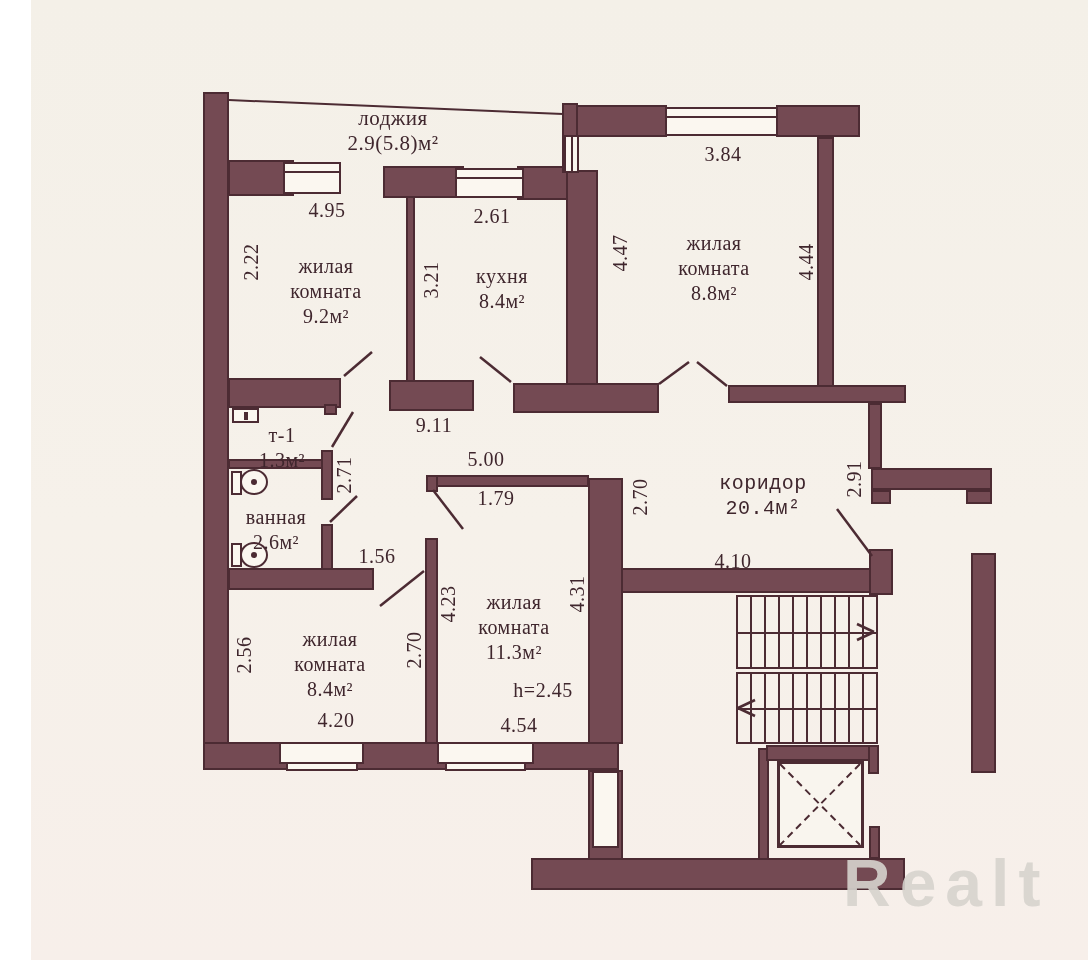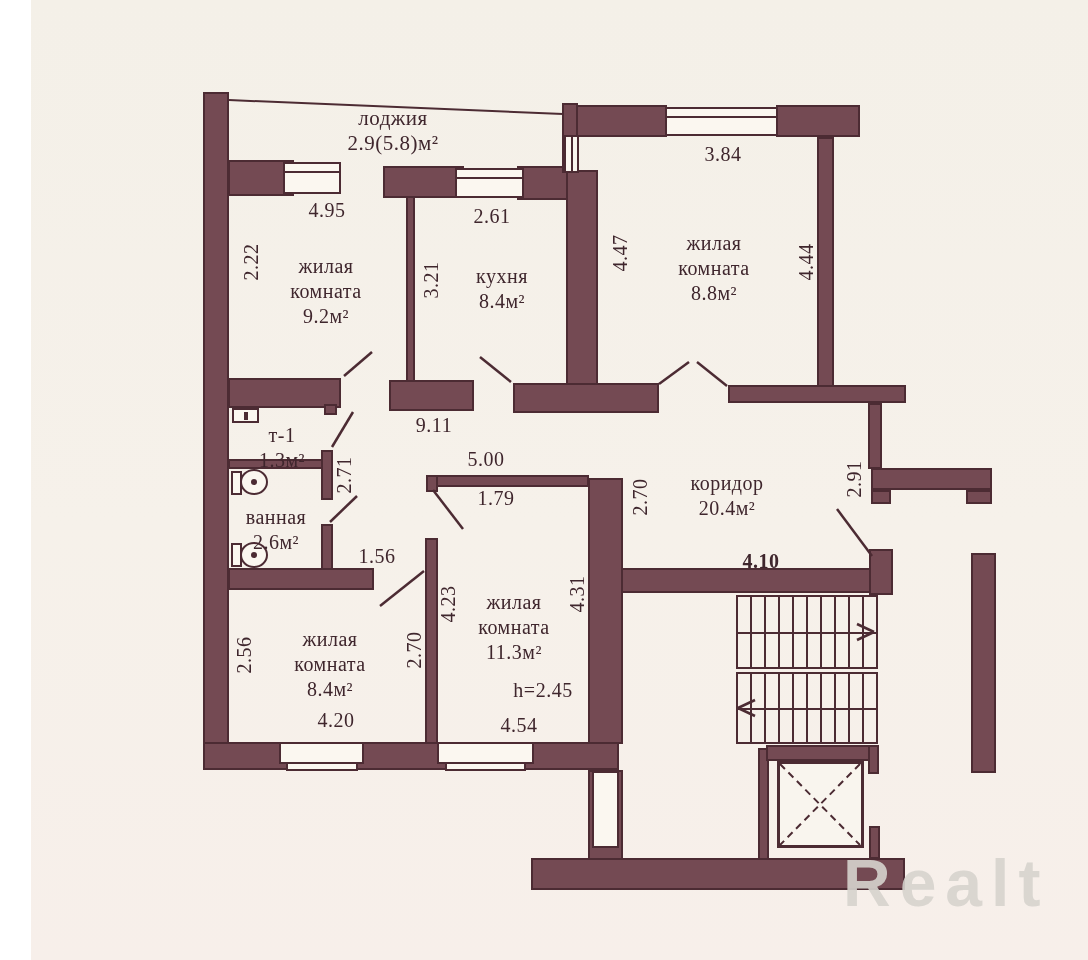--- a/index.html
+++ b/index.html
@@ -134,21 +134,21 @@
     <div>кухня</div>
     <div>8.4м²</div>
   </div>
 
   <div class="room" style="left:683px;top:268px;">
     <div>жилая</div>
     <div>комната</div>
     <div>8.8м²</div>
   </div>
 
-  <div class="room" style="left:696px;top:496px;">
+  <div class="room" style="left:732px;top:496px;font-family:Liberation Mono, monospace;">
     <div>коридор</div>
     <div>20.4м²</div>
   </div>
 
   <div class="room" style="left:251px;top:448px;">
     <div>т-1</div>
     <div>1.3м²</div>
   </div>
 
   <div class="room" style="left:245px;top:530px;">
@@ -175,21 +175,21 @@
   <div class="lbl" style="left:461px;top:216px;">2.61</div>
   <div class="lbl rot" style="left:400px;top:280px;">3.21</div>
   <div class="lbl" style="left:692px;top:154px;">3.84</div>
   <div class="lbl rot" style="left:589px;top:253px;">4.47</div>
   <div class="lbl rot" style="left:775px;top:262px;">4.44</div>
   <div class="lbl" style="left:403px;top:425px;text-align:center;">9.11</div>
   <div class="lbl" style="left:455px;top:459px;">5.00</div>
   <div class="lbl" style="left:465px;top:498px;">1.79</div>
   <div class="lbl rot" style="left:609px;top:497px;">2.70</div>
   <div class="lbl rot" style="left:823px;top:479px;">2.91</div>
-  <div class="lbl" style="left:730px;top:561px;font-weight:bold;">4.10</div>
+  <div class="lbl" style="left:702px;top:561px;">4.10</div>
   <div class="lbl rot" style="left:313px;top:475px;">2.71</div>
   <div class="lbl" style="left:346px;top:556px;">1.56</div>
   <div class="lbl rot" style="left:213px;top:655px;">2.56</div>
   <div class="lbl rot" style="left:383px;top:650px;">2.70</div>
   <div class="lbl rot" style="left:417px;top:604px;">4.23</div>
   <div class="lbl rot" style="left:546px;top:594px;">4.31</div>
   <div class="lbl" style="left:305px;top:720px;">4.20</div>
   <div class="lbl" style="left:488px;top:725px;">4.54</div>
 
   <div class="wm">Realt</div>

